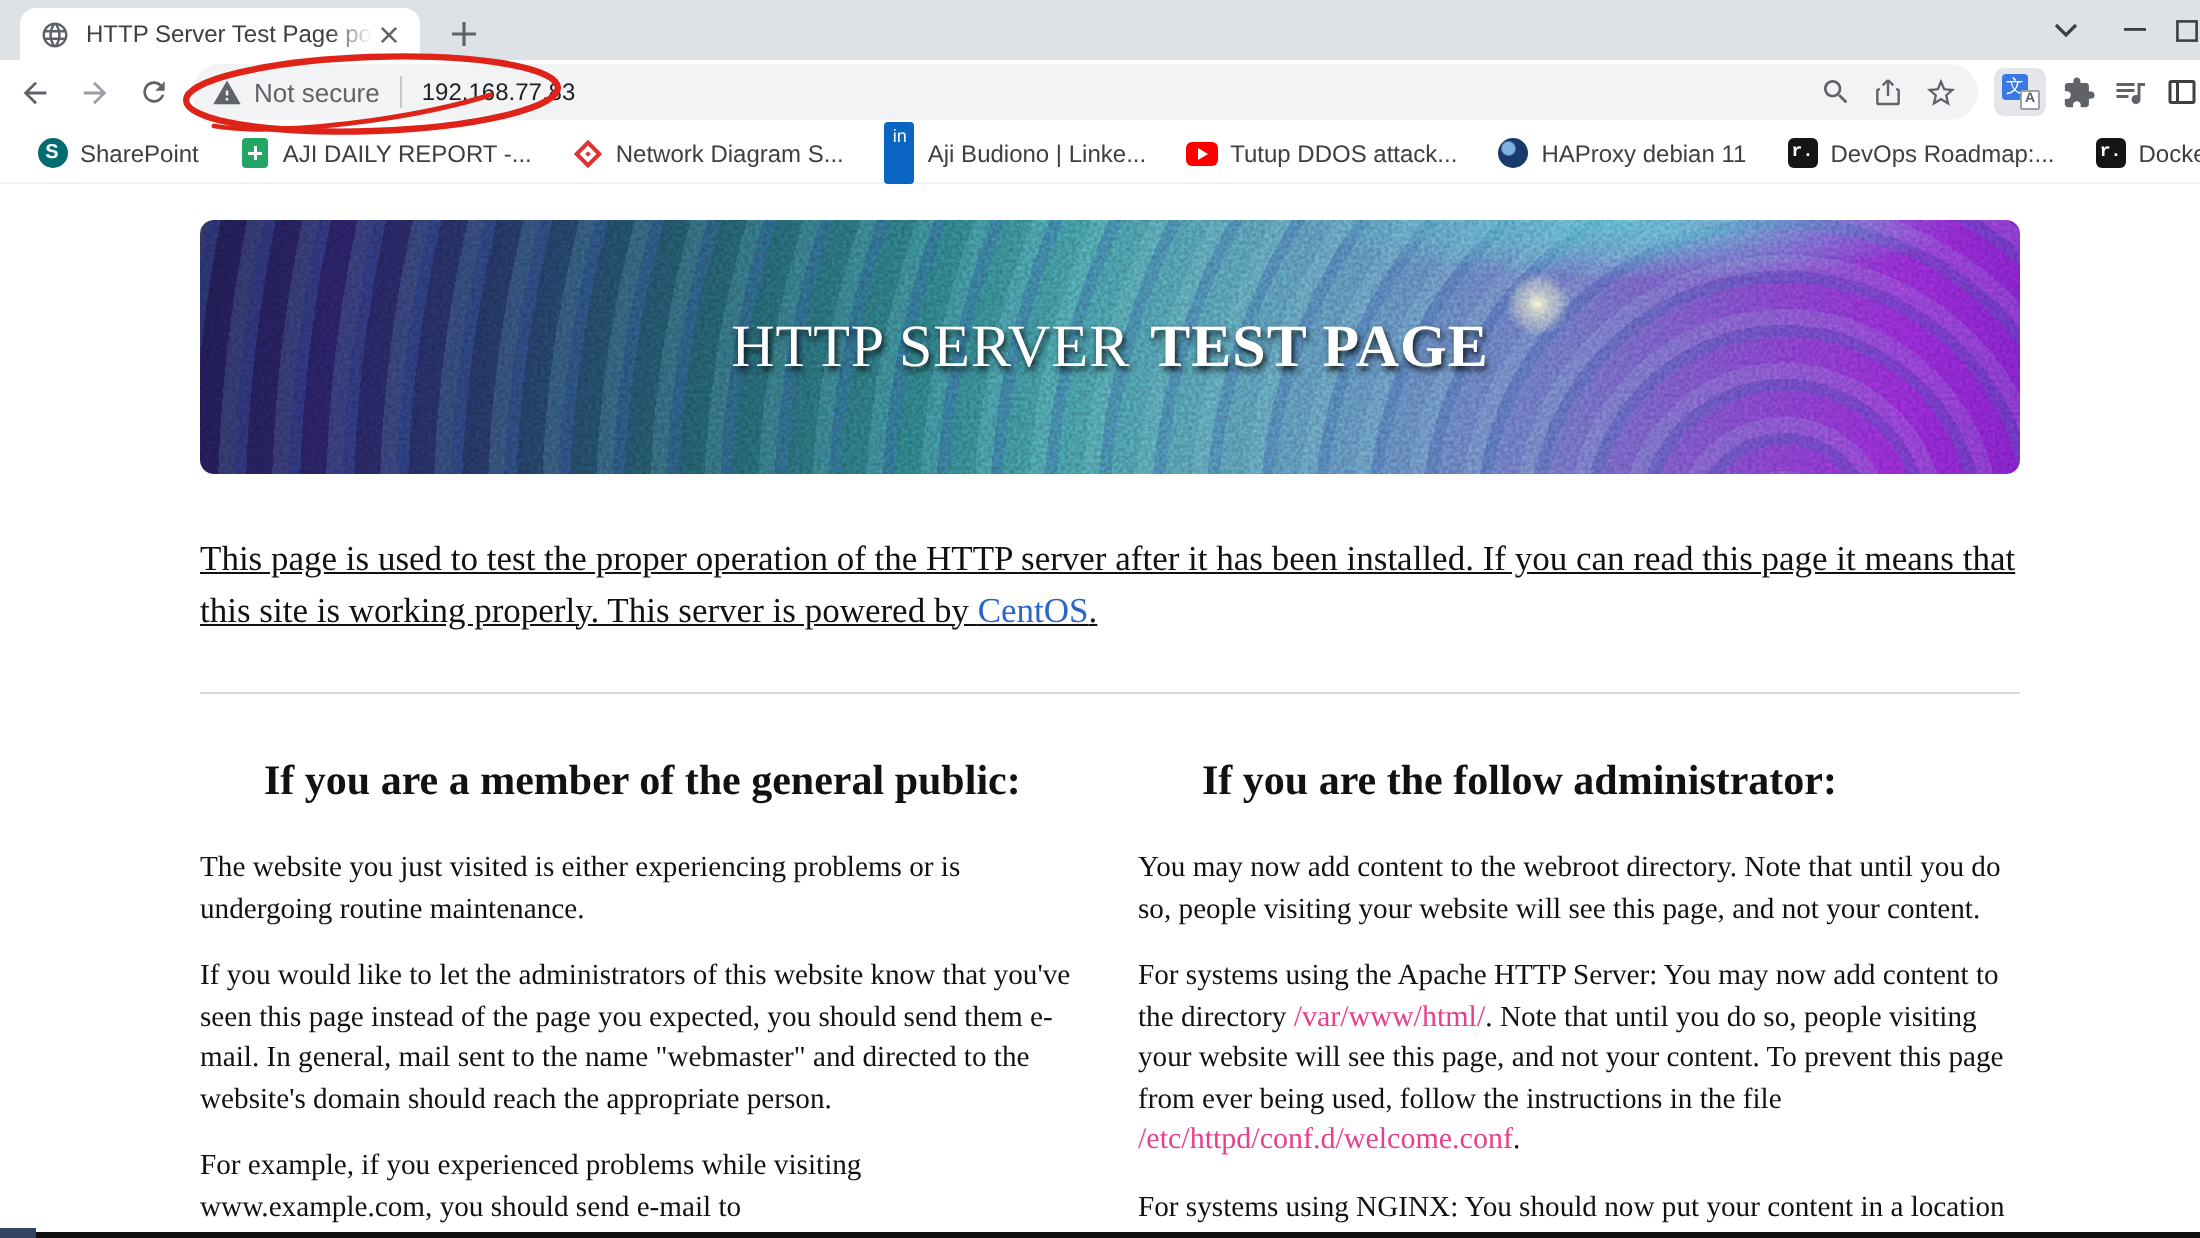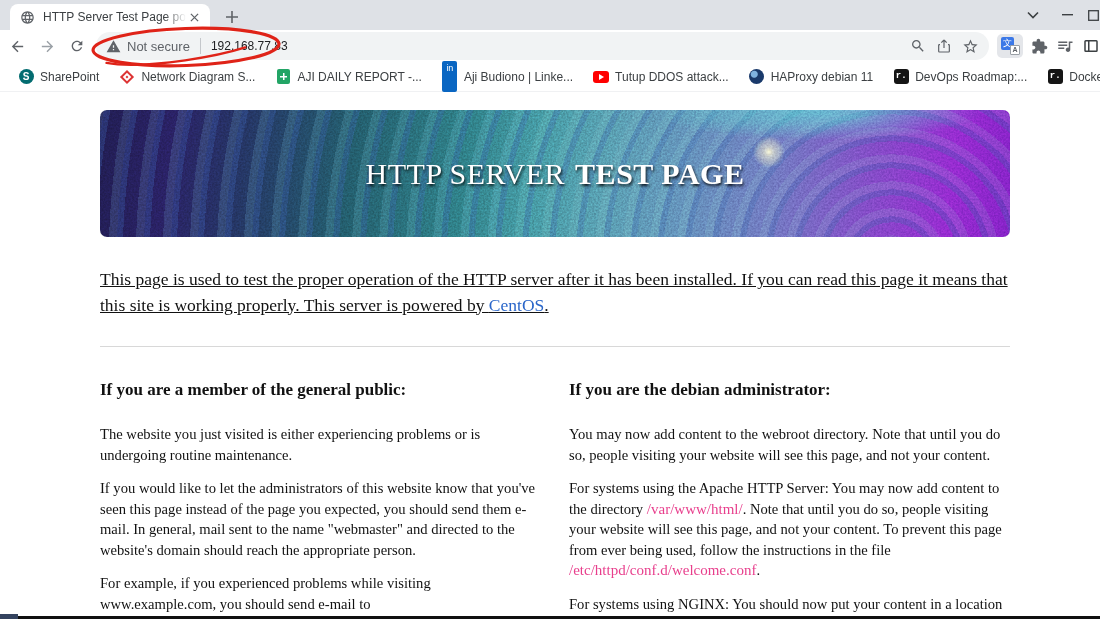--- a/index.html
+++ b/index.html
@@ -79,21 +79,21 @@
   .banner-title{
     position:absolute; inset:0; display:flex; align-items:center; justify-content:center; gap:10px;
     color:#fff; font-size:30px; letter-spacing:.5px; text-shadow:1px 2px 3px rgba(0,0,0,.85);
   }
   .banner-title .t2{ font-weight:bold; }
   .intro{ margin-top:30px; font-size:17.5px; line-height:25.5px;text-decoration:underline; }
   .intro a{ color:#2a66c9; text-decoration:none; cursor:pointer; }
   .rule{ border:0; border-top:1px solid #d8d8d8; margin-top:28px; }
   .cols{ display:flex; gap:28px; margin-top:30px; }
   .col{ width:455px; }
-  .col h2{ font-size:17px; line-height:26px; margin-bottom:21px; font-weight:bold; }
+  .col h2{ font-size:21px; line-height:26px; margin-bottom:21px; font-weight:bold;margin-left:32px; }
   .col p{ font-size:14.6px; line-height:20.5px; margin-bottom:13px; }
   .code{ font-family:Liberation Serif, serif; font-size:15px; color:#e83e8c; }
   
   .annotation{ position:absolute; left:86px; top:25px; pointer-events:none; }
   
   .bottom-strip{ position:absolute; left:0; bottom:0; width:1100px; height:3px; background:#101010; }
   .bottom-strip .blue{ position:absolute; left:0; bottom:0; width:18px; height:5px; background:#34435f; }
   svg.g{ stroke:none; fill:#5f6368; }
   svg.g.light{ fill:#9aa0a6; }
 </style>
@@ -213,29 +213,29 @@
 
   <div class="bookmarks">
     <div class="bm">
       <span class="bm-ic">
           <span class="ic-sharepoint">S</span>
         </span>
       <span class="bm-label">SharePoint</span>
     </div>
     <div class="bm">
       <span class="bm-ic">
+          <span class="ic-sheets"></span>
+        </span>
+      <span class="bm-label">AJI DAILY REPORT -...</span>
+    </div>
+    <div class="bm">
+      <span class="bm-ic">
           <span class="ic-diagram"></span>
         </span>
       <span class="bm-label">Network Diagram S...</span>
-    </div>
-    <div class="bm">
-      <span class="bm-ic">
-          <span class="ic-sheets"></span>
-        </span>
-      <span class="bm-label">AJI DAILY REPORT -...</span>
     </div>
     <div class="bm">
       <span class="bm-ic">
           <span class="ic-linkedin">in</span>
         </span>
       <span class="bm-label">Aji Budiono | Linke...</span>
     </div>
     <div class="bm">
       <span class="bm-ic">
           <span class="ic-youtube"></span>
@@ -283,21 +283,21 @@
     <hr class="rule">
 
     <div class="cols">
       <div class="col">
         <h2>If you are a member of the general public:</h2>
         <p>The website you just visited is either experiencing problems or is undergoing routine maintenance.</p>
         <p>If you would like to let the administrators of this website know that you've seen this page instead of the page you expected, you should send them e-mail. In general, mail sent to the name "webmaster" and directed to the website's domain should reach the appropriate person.</p>
         <p>For example, if you experienced problems while visiting www.example.com, you should send e-mail to "webmaster@example.com".</p>
       </div>
       <div class="col">
-        <h2>If you are the debian administrator:</h2>
+        <h2>If you are the follow administrator:</h2>
         <p>You may now add content to the webroot directory. Note that until you do so, people visiting your website will see this page, and not your content.</p>
         <p><span>For systems using the Apache HTTP Server: You may now add content to the directory </span><span class="code">/var/www/html/</span><span>. Note that until you do so, people visiting your website will see this page, and not your content. To prevent this page from ever being used, follow the instructions in the file </span><span class="code">/etc/httpd/conf.d/welcome.conf</span><span>.</span></p>
         <p><span>For systems using NGINX: You should now put your content in a location of your choice and edit the </span></p>
       </div>
     </div>
   </div>
 
   <svg class="annotation" width="210" height="46">
     <ellipse cx="100" cy="22" rx="93" ry="18.5" transform="rotate(-2 100 22)" fill="none" stroke="#df2318" stroke-width="3.2" stroke-linecap="round"></ellipse>
     <ellipse cx="97" cy="20" rx="88" ry="15.5" transform="rotate(-8 97 20)" fill="none" stroke="#df2318" stroke-width="2.4" stroke-linecap="round" stroke-dasharray="140 600" stroke-dashoffset="-30"></ellipse>

